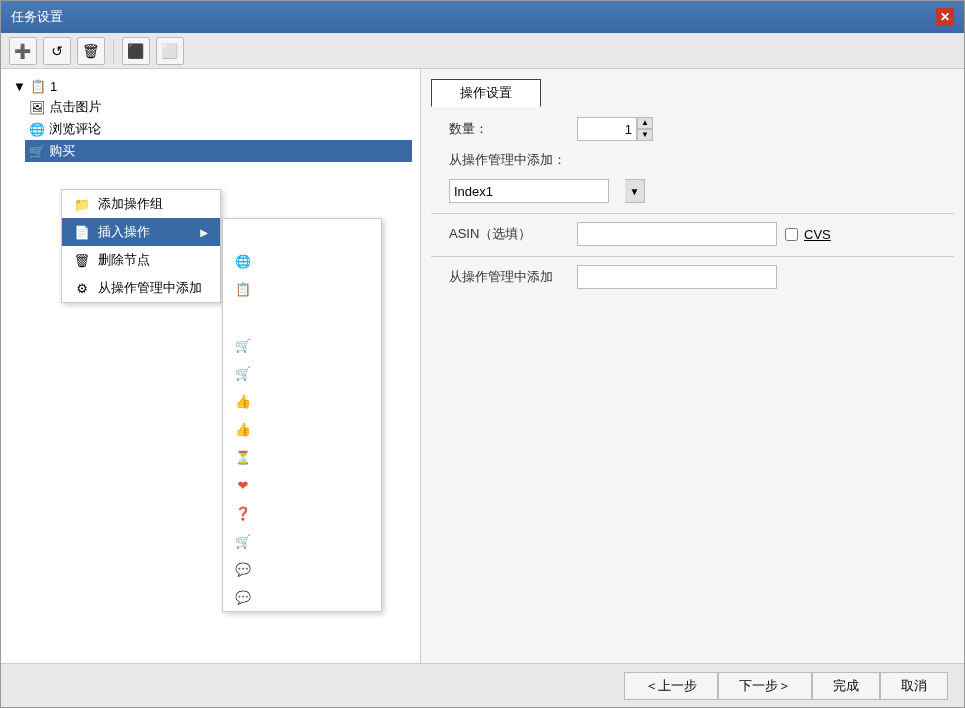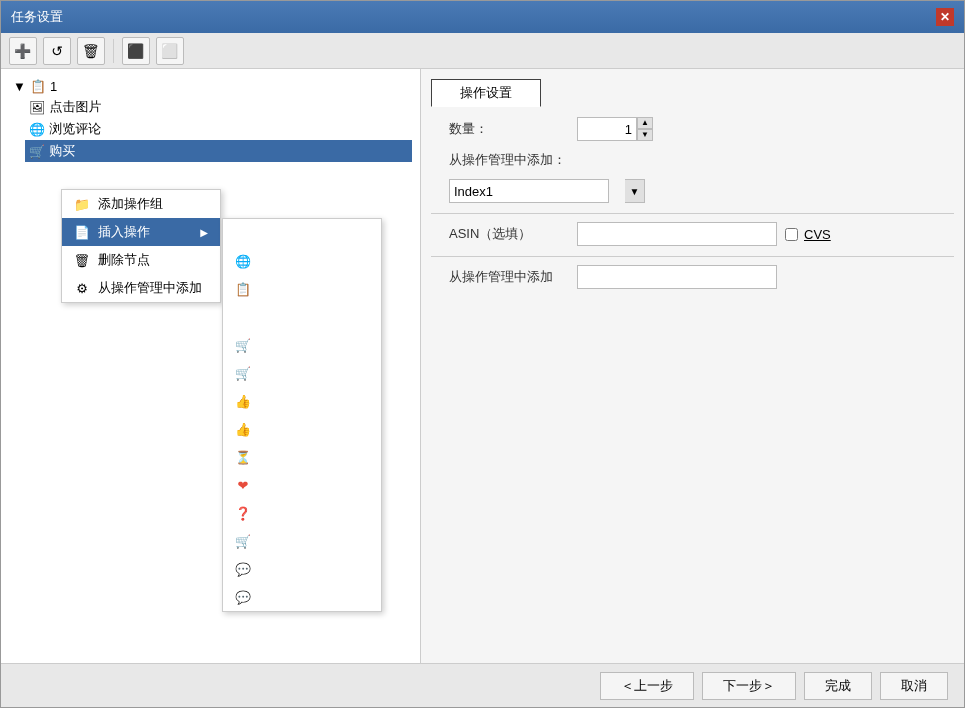--- a/index.html
+++ b/index.html
@@ -270,21 +270,20 @@
       border: none;
       border-top: 1px solid #ccc;
       margin: 8px 0;
     }
     .footer {
       background: #e8e8e8;
       border-top: 1px solid #ccc;
       padding: 8px 16px;
       display: flex;
       justify-content: flex-end;
-      gap: 8px;
       height: 44px;
       align-items: center;
     }
     .footer-btn {
       padding: 4px 20px;
       border: 1px solid #bbb;
       background: #f5f5f5;
       cursor: pointer;
       font-size: 13px;
       font-family: "Microsoft YaHei", Arial, sans-serif;

